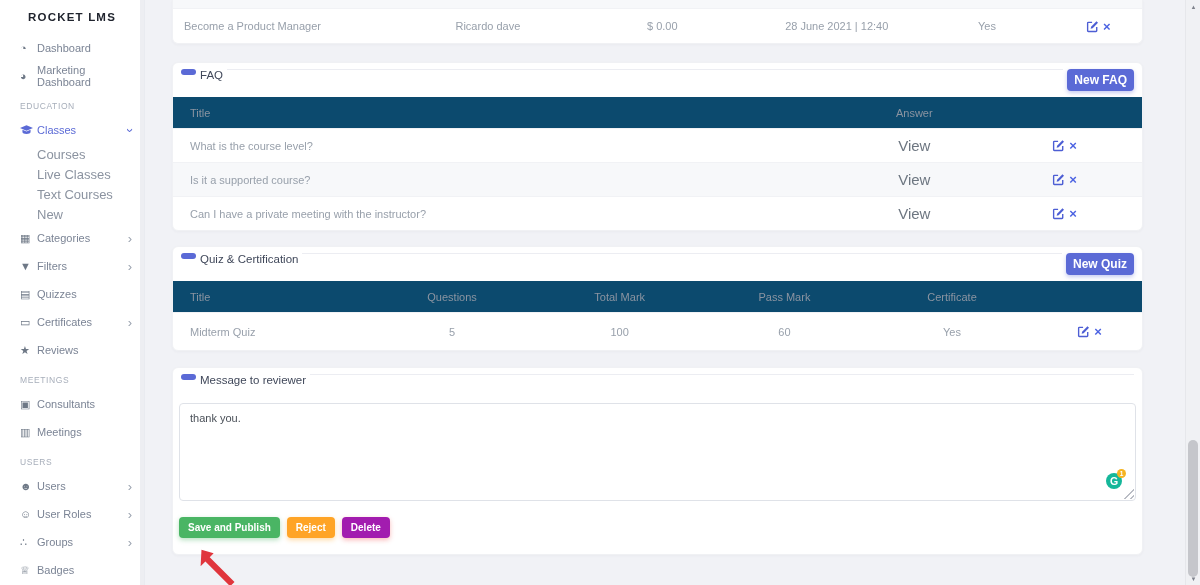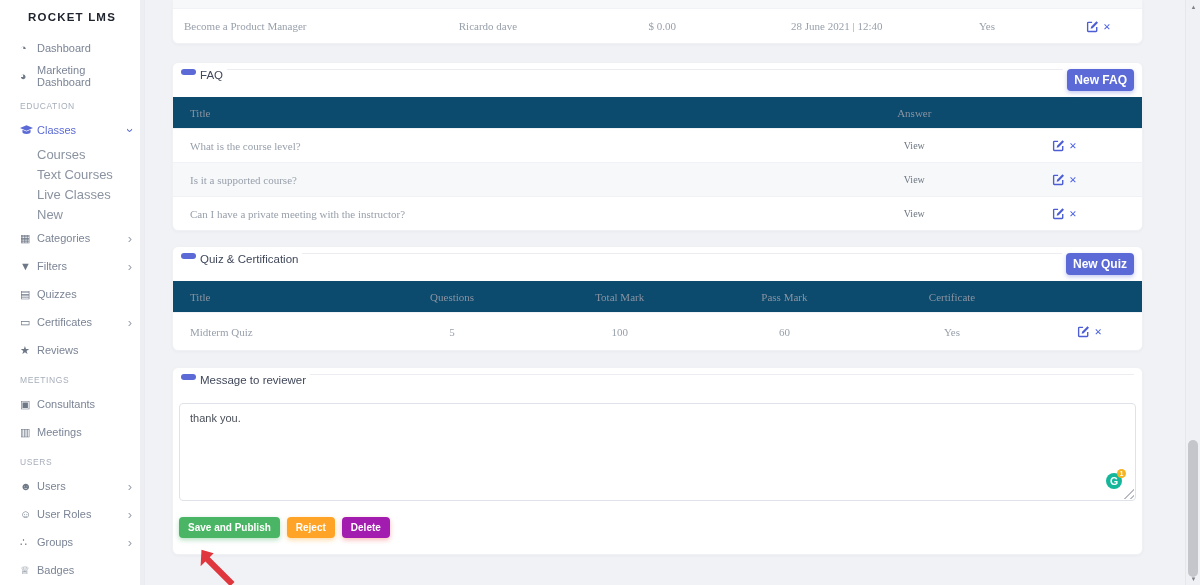--- a/index.html
+++ b/index.html
@@ -54,26 +54,26 @@
     box-shadow:0 1px 3px rgba(40,50,80,.04); overflow:hidden;
   }
   .card-top { border-top:none; border-radius:0 0 6px 6px; }
   .strip { height:9px; background:#f7f8fa; border-bottom:1px solid #f1f2f5; }
 
   .tgrid { display:grid; align-items:center; }
   .g-course { grid-template-columns:24% 17% 19% 17% 14% 9%; }
   .g-faq    { grid-template-columns:69% 15% 16%; }
   .g-quiz   { grid-template-columns:20% 17.6% 17% 17% 17.6% 10.8%; }
   .trow { min-height:34px; font-size:11px; color:#98a0ab; }
-  .trow > div { text-align:center;font-family:Liberation Serif, serif; }
+  .trow > div { text-align:center; }
   .trow > div:first-child { text-align:left; padding-left:11px; }
   .thead { background:#0c4a6e; color:#8b94a1; font-size:11px; min-height:31px; }
   .rowline { border-top:1px solid #f1f2f5; }
   .stripe { background:#f7f8fa; }
-  .view-link { color:#6d7681; font-size:10px; }
+  .view-link { color:#6d7681; font-size:15px; }
   .acts { display:flex; align-items:center; justify-content:center; gap:4px; }
   .xicon { color:#4c63e2; font-weight:bold; font-size:13px; line-height:1; cursor:pointer; }
   .editicon { cursor:pointer; display:inline-flex; }
 
   .sec-card { padding:6px 6px 0 6px; margin-top:0; }
   .sec-head { display:flex; align-items:flex-start; height:22px; padding:0 2px; gap:4px; }
   .dash { width:15px; height:6px; border-radius:3px; background:#5b6ad6; flex:0 0 15px; }
   .sec-title { font-size:11.5px; color:#40485a; white-space:nowrap; }
   .rule { flex:1; border-top:1px solid #ecedf2; }
   .btn-primary {
@@ -156,22 +156,22 @@
     <span class="nico">
       <svg class="capsvg" width="13" height="10" viewBox="0 0 16 12">
           <path fill="#5b6ad6" d="M8 0 0 3.4l8 3.4 8-3.4zM3 5.6v3.1c0 1 2.2 2.1 5 2.1s5-1.1 5-2.1V5.6L8 7.8z"></path>
         </svg>
     </span>
     <span class="nlabel">Classes</span>
     <span class="chev">›</span>
   </div>
   <div class="subnav">
     <div class="nav-sub">Courses</div>
+    <div class="nav-sub">Live Classes</div>
     <div class="nav-sub">Text Courses</div>
-    <div class="nav-sub">Live Classes</div>
     <div class="nav-sub">New</div>
   </div>
 
   <div class="nav-item">
     <span class="nico">▦</span>
     <span class="nlabel">Categories</span>
     <span class="chev">›</span>
   </div>
   <div class="nav-item">
     <span class="nico">▼</span>

